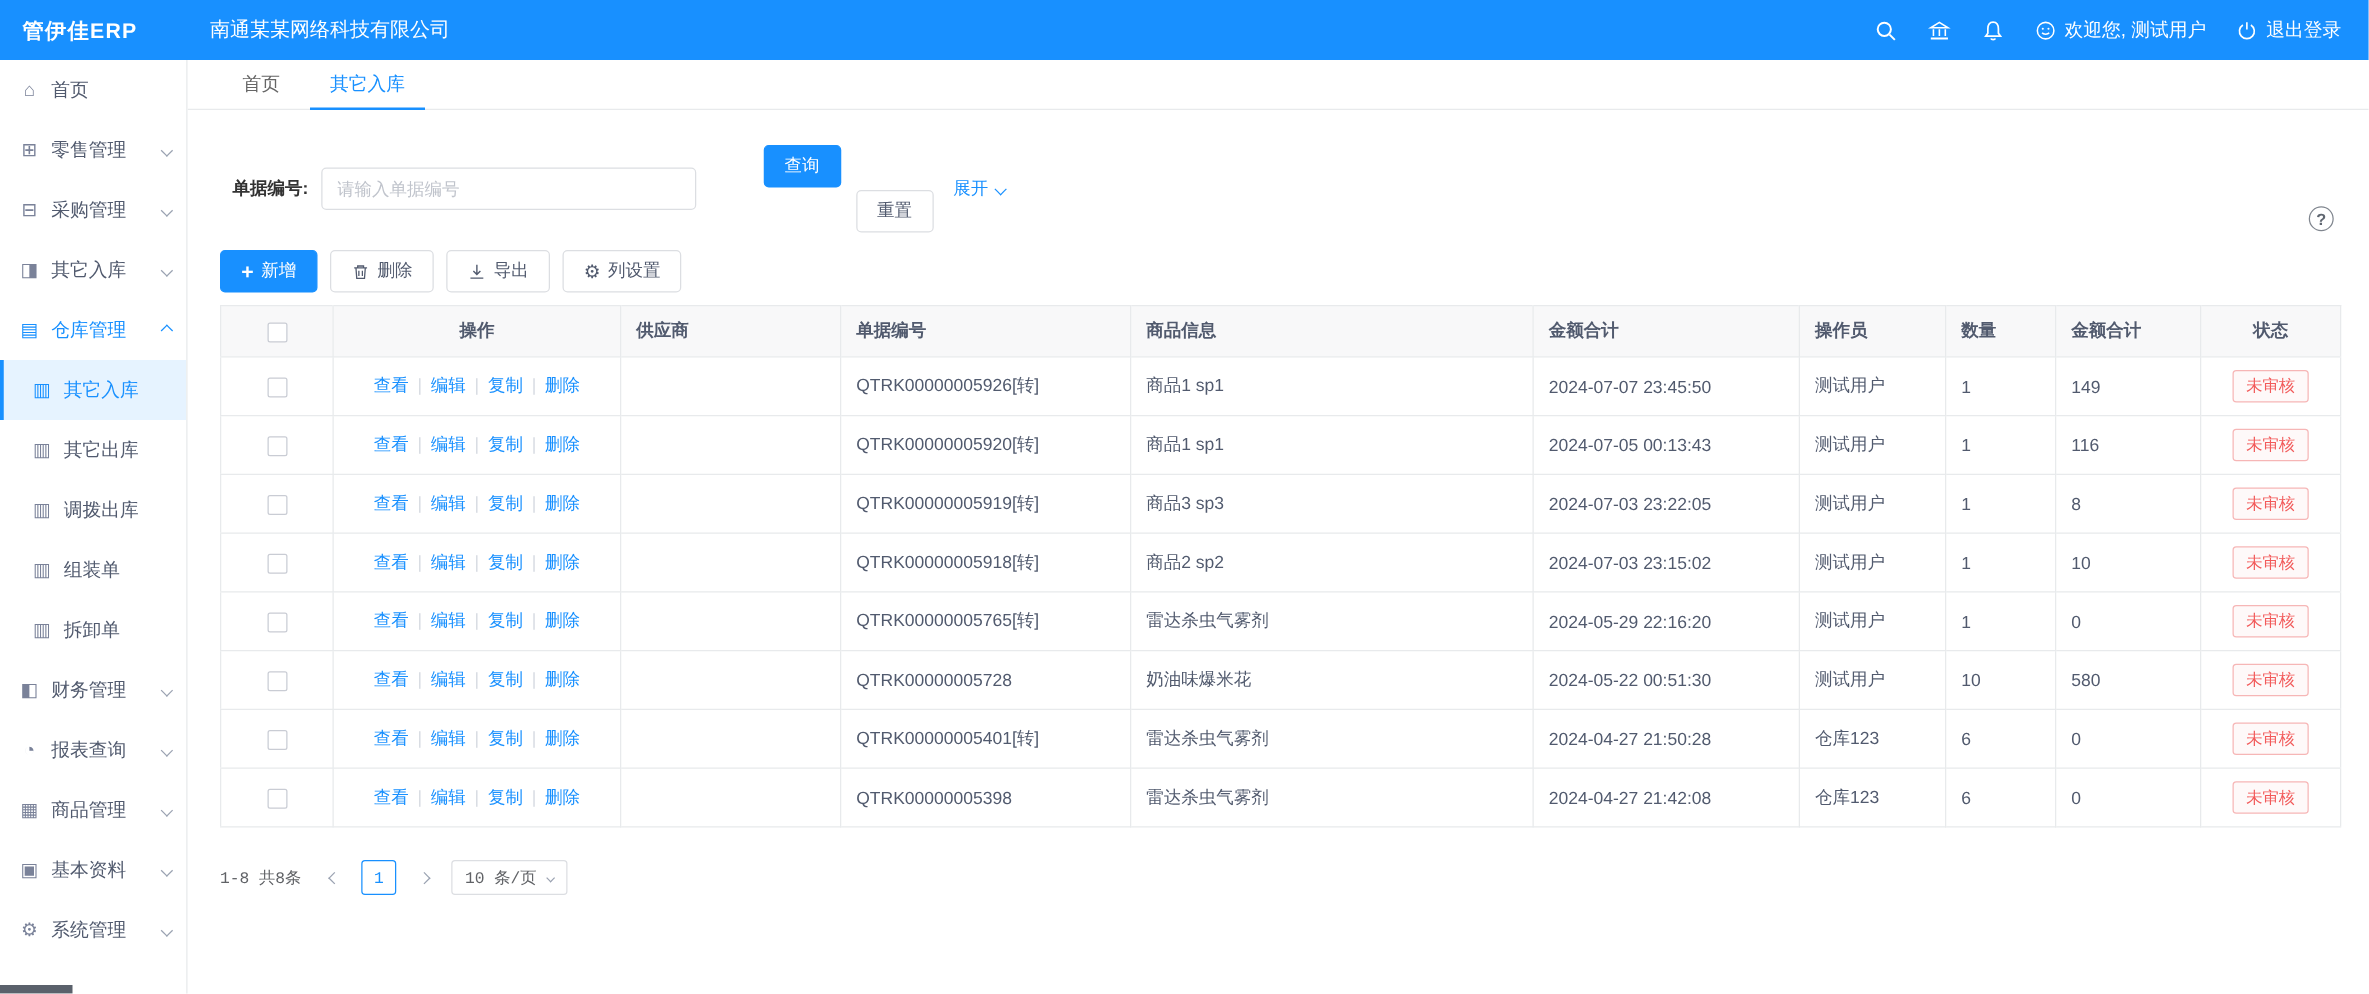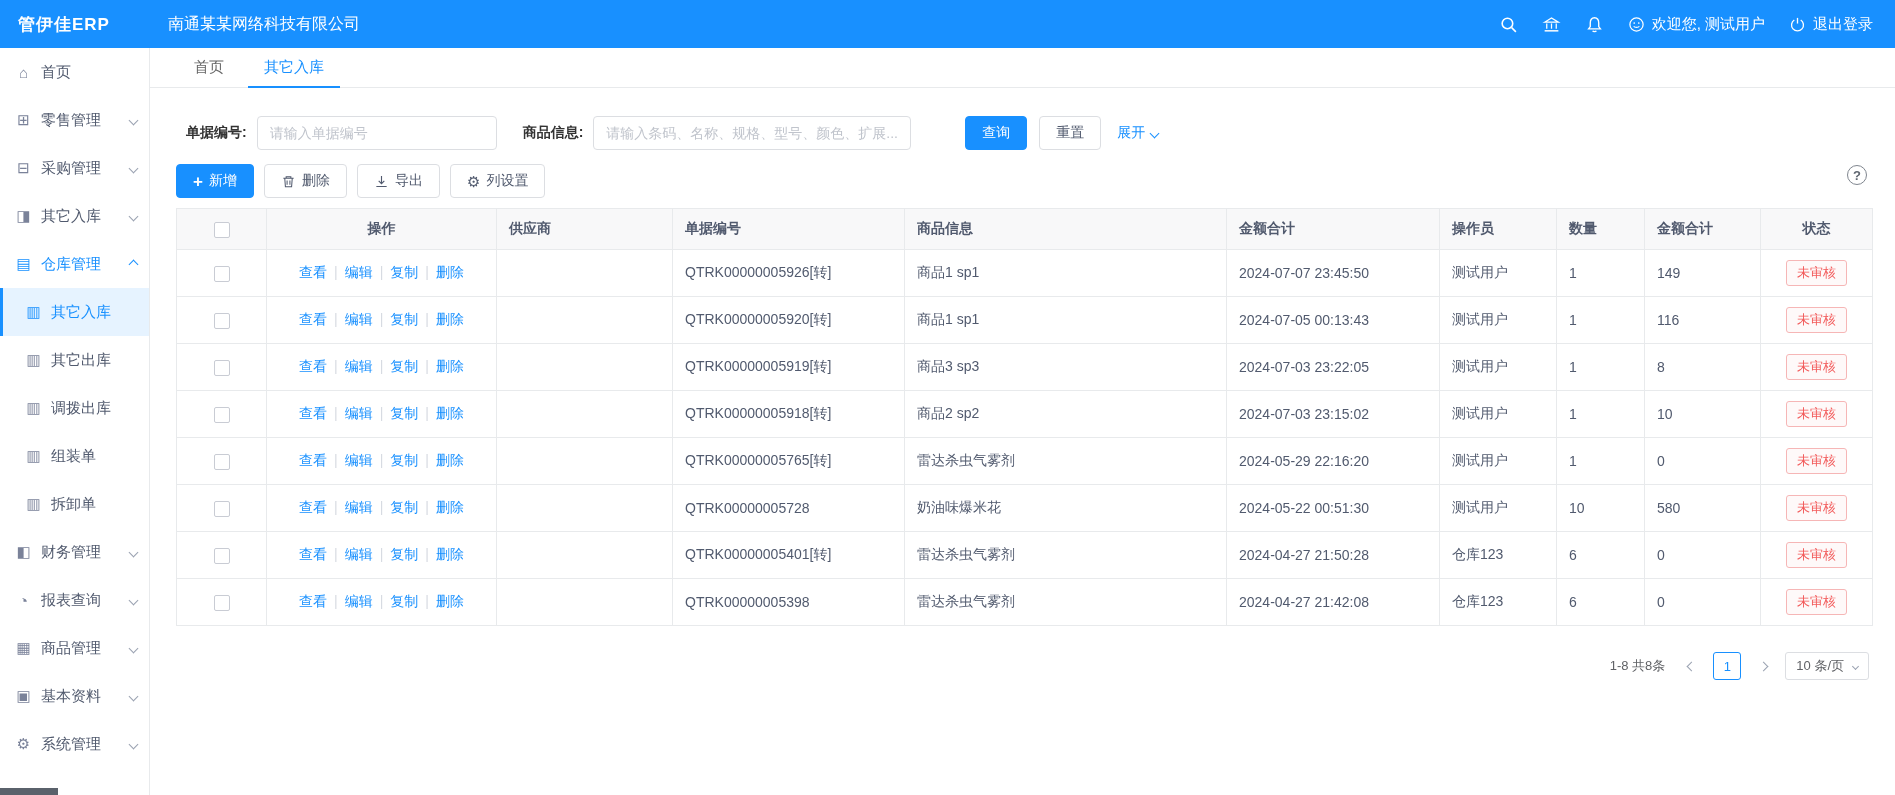--- a/index.html
+++ b/index.html
@@ -40,52 +40,52 @@
   .tab.active::after{content:'';position:absolute;left:0;right:0;bottom:-1px;height:2px;background:#1890ff;}
 
   
   .page{padding:0 26px;position:relative;flex:1;}
 
   .filters{display:flex;margin-top:28px;padding-left:10px;}
   .filter-item{display:flex;align-items:center;gap:10px;margin-right:26px;}
   .filter-item label{color:#333;font-weight:600;font-size:14px;white-space:nowrap;}
   .inp{height:34px;border:1px solid #dcdee2;border-radius:4px;padding:0 12px;font-size:14px;color:#515a6e;outline:none;font-family:inherit;background:#fff;}
   .inp::placeholder{color:#c0c4cc;}
-  .inp.order-no{width:240px;}
+  .inp.order-no{width:300px;}
   .inp.product{width:318px;}
   .date-range{height:34px;width:318px;border:1px solid #dcdee2;border-radius:4px;display:flex;align-items:center;justify-content:center;gap:20px;font-size:14px;color:#515a6e;cursor:pointer;background:#fff;}
   .date-range .sep{color:#9aa2b1;}
 
   .btn{height:34px;border-radius:4px;border:1px solid #dcdee2;background:#fff;color:#515a6e;font-size:14px;padding:0 16px;cursor:pointer;display:inline-flex;align-items:center;gap:6px;font-family:inherit;white-space:nowrap;}
   .btn.primary{background:#1890ff;border-color:#1890ff;color:#fff;}
   .btn .b-icon{display:inline-flex;width:15px;height:15px;}
   .btn .b-icon svg{width:15px;height:15px;display:block;}
   .btn .plus{font-size:17px;line-height:1;font-weight:bold;}
   .btn .gear{font-size:15px;line-height:1;color:#515a6e;}
   .filters .btn.primary{margin-left:28px;}
-  .filters .btn.plain{margin-left:12px;}
+  .filters .btn.plain{margin-left:12px;margin-top:36px;}
   .expand-link{color:#1890ff;font-size:14px;display:inline-flex;align-items:center;gap:6px;cursor:pointer;margin-left:16px;white-space:nowrap;}
 
   .toolbar{display:flex;align-items:center;gap:10px;margin-top:14px;}
 
   .help-circle{position:absolute;right:28px;top:77px;width:20px;height:20px;border:1.6px solid #80868f;border-radius:50%;display:flex;align-items:center;justify-content:center;color:#5f6670;font-size:13px;font-weight:bold;cursor:pointer;}
 
   
   table.grid{width:100%;border-collapse:collapse;table-layout:fixed;margin-top:10px;border:1px solid #e8eaec;}
   .grid th{background:#f8f8f9;height:41px;font-size:14px;color:#515a6e;font-weight:600;text-align:left;padding:0 12px;border-bottom:1px solid #e8eaec;border-right:1px solid #e8eaec;white-space:nowrap;overflow:hidden;}
   .grid td{height:47px;font-size:14px;color:#515a6e;padding:0 12px;border-bottom:1px solid #e8eaec;border-right:1px solid #e8eaec;background:#fff;white-space:nowrap;overflow:hidden;}
   .grid th:last-child,.grid td:last-child{border-right:none;}
   .ta-c{text-align:center !important;}
   .op-link{color:#1890ff;cursor:pointer;text-decoration:none;}
   .op-sep{color:#d7dbe2;margin:0 7px;}
   .checkbox{display:inline-block;width:16px;height:16px;border:1px solid #c9ccd4;border-radius:2px;background:#fff;vertical-align:middle;cursor:pointer;}
   .status-badge{display:inline-block;padding:3px 10px;font-size:13px;color:#f25a5a;border:1px solid #f6b6b6;border-radius:3px;background:rgba(242,90,90,0.04);}
 
   
-  .pagination{display:flex;align-items:center;justify-content:flex-end;gap:10px;margin-top:26px;font-size:13px;color:#606266;}
+  .pagination{display:flex;align-items:center;justify-content:flex-start;gap:10px;margin-top:26px;font-size:13px;color:#606266;font-family:Liberation Mono, monospace;}
   .pg-total{margin-right:4px;}
   .pg-arrow{width:24px;height:28px;display:inline-flex;align-items:center;justify-content:center;color:#9aa2b1;cursor:pointer;}
   .pg-page{min-width:28px;height:28px;border:1px solid #1890ff;color:#1890ff;border-radius:3px;display:inline-flex;align-items:center;justify-content:center;cursor:pointer;background:#fff;font-size:13px;}
   .pg-size{height:28px;border:1px solid #dcdee2;border-radius:3px;padding:0 10px;display:inline-flex;align-items:center;gap:9px;color:#606266;cursor:pointer;background:#fff;font-size:13px;white-space:nowrap;}
   .pg-size .chev{color:#9aa2b1;}
 
   
   .chev{display:inline-block;width:7px;height:7px;border-right:1.5px solid currentColor;border-bottom:1.5px solid currentColor;transform:rotate(45deg);}
   .chev.up{transform:rotate(225deg);}
   .chev.left{transform:rotate(135deg);}
@@ -223,24 +223,20 @@
           <div class="tab active">其它入库</div>
         </div>
 
       <div class="page">
 
         <div class="filters">
           <div class="filter-item">
             <label>单据编号:</label>
             <input class="inp order-no" placeholder="请输入单据编号" style="">
           </div>
-          <div class="filter-item">
-            <label>商品信息:</label>
-            <input class="inp product" placeholder="请输入条码、名称、规格、型号、颜色、扩展..." style="">
-          </div>
           <button class="btn primary">查询</button>
           <button class="btn plain">重置</button>
           <span class="expand-link">
             <span>展开</span>
             <i class="chev"></i>
           </span>
         </div>
 
         <div class="toolbar">
           <button class="btn primary">

